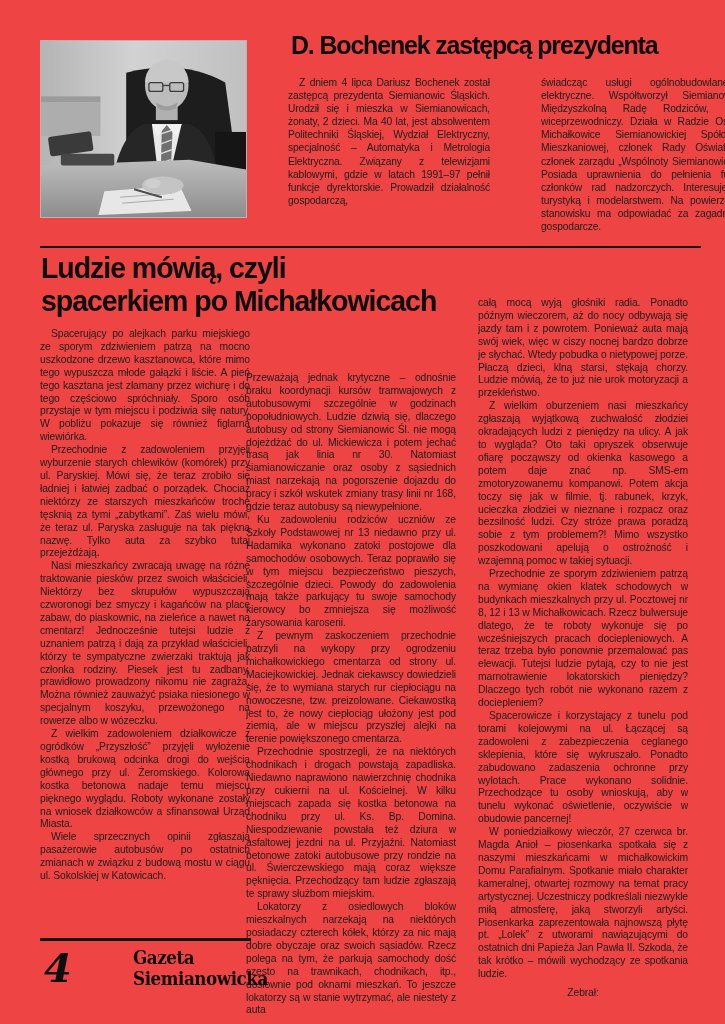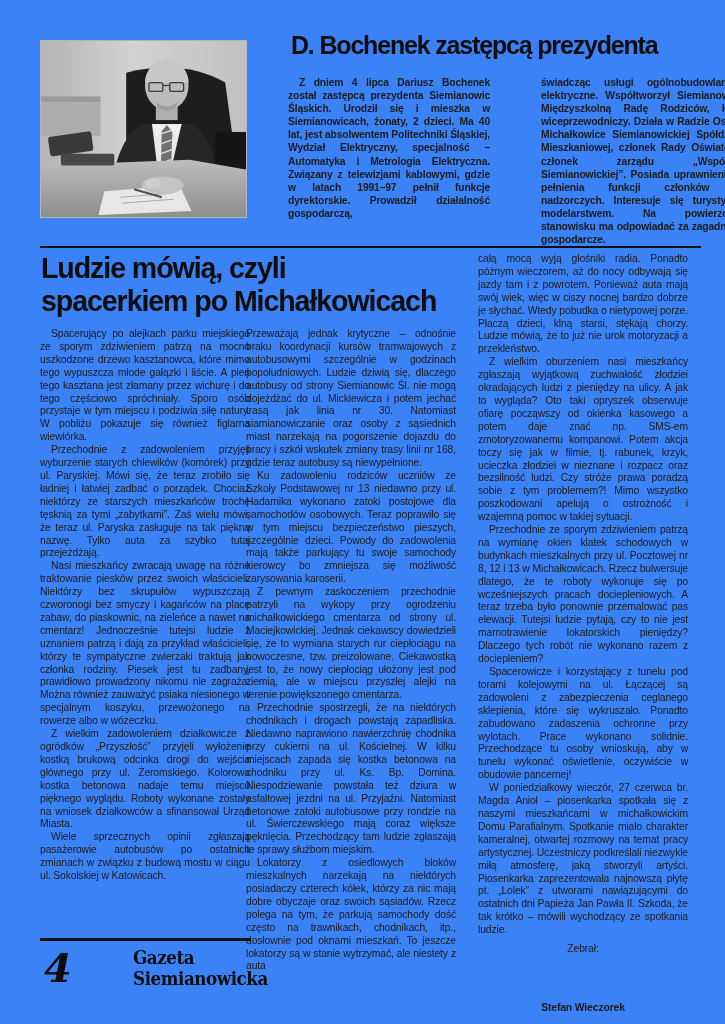--- a/index.html
+++ b/index.html
@@ -1,37 +1,36 @@
 <!DOCTYPE html>
 <html><head>
 <meta charset="utf-8">
 <style>
   html,body { margin:0; padding:0; background:#9a9a9a; }
   .page {
-    position:relative; width:725px; height:1024px; background:#3b82f6;
+    position:relative; width:725px; height:1024px; background:#ef4444;
     font-family:"Liberation Sans", sans-serif; color:#1c1c1c;
     overflow:hidden; margin:0 auto;
   }
 
   
   .photo-frame {
     position:absolute; left:40px; top:40px; width:207px; height:178px;
     border:1px solid #b5b5b5; background:#c9c9c9; box-sizing:border-box;
   }
   .headline-1 {
     position:absolute; left:291px; top:30px; margin:0;
     font-size:26.5px; font-weight:bold; letter-spacing:-1.2px;
     white-space:nowrap; transform:scaleX(0.94); transform-origin:0 50%;
     color:#0d0d0d;
   }
   .a1col {
     position:absolute; top:76px;
     font-size:10.3px; line-height:13.1px; letter-spacing:-0.15px;
     text-align:justify;
-    font-weight:bold;
   }
   .a1col p { margin:0; }
   .a1col.c1 { left:288px; width:202px; }
   .a1col.c2 { left:493px; width:208px;margin-left:48px; }
   .a1col.c1 p { text-indent:11px; }
 
   .divider {
     position:absolute; left:40px; top:246px; width:661px; height:2px;
     background:#111;
   }
@@ -42,21 +41,21 @@
     font-size:30px; line-height:33px; font-weight:bold; letter-spacing:-1.1px;
     white-space:nowrap; transform:scaleX(0.95); transform-origin:0 0;
     color:#0d0d0d;
   }
   .a2col {
     position:absolute; width:210px;
     font-size:10.35px; line-height:12.9px; letter-spacing:-0.12px;
     text-align:justify;
   }
   .a2col p { margin:0; text-indent:11px; }
-  .a2col p.noind { text-indent:0; }
+  .a2col p.noind { text-indent:0;margin-top:44px; }
   .a2col.c1 { left:40px;  top:328px; height:600px; overflow:hidden; }
   .a2col.c2 { left:246px; top:328px; height:688px; overflow:hidden; }
   .a2col.c3 { left:478px; top:253px; height:763px; overflow:hidden; }
 
   .byline { text-align:center; margin-top:6px; }
   .byline .lbl { display:block; }
   .byline .name { display:block; font-weight:bold;margin-top:46px; }
 
   
   .footer-rule {

